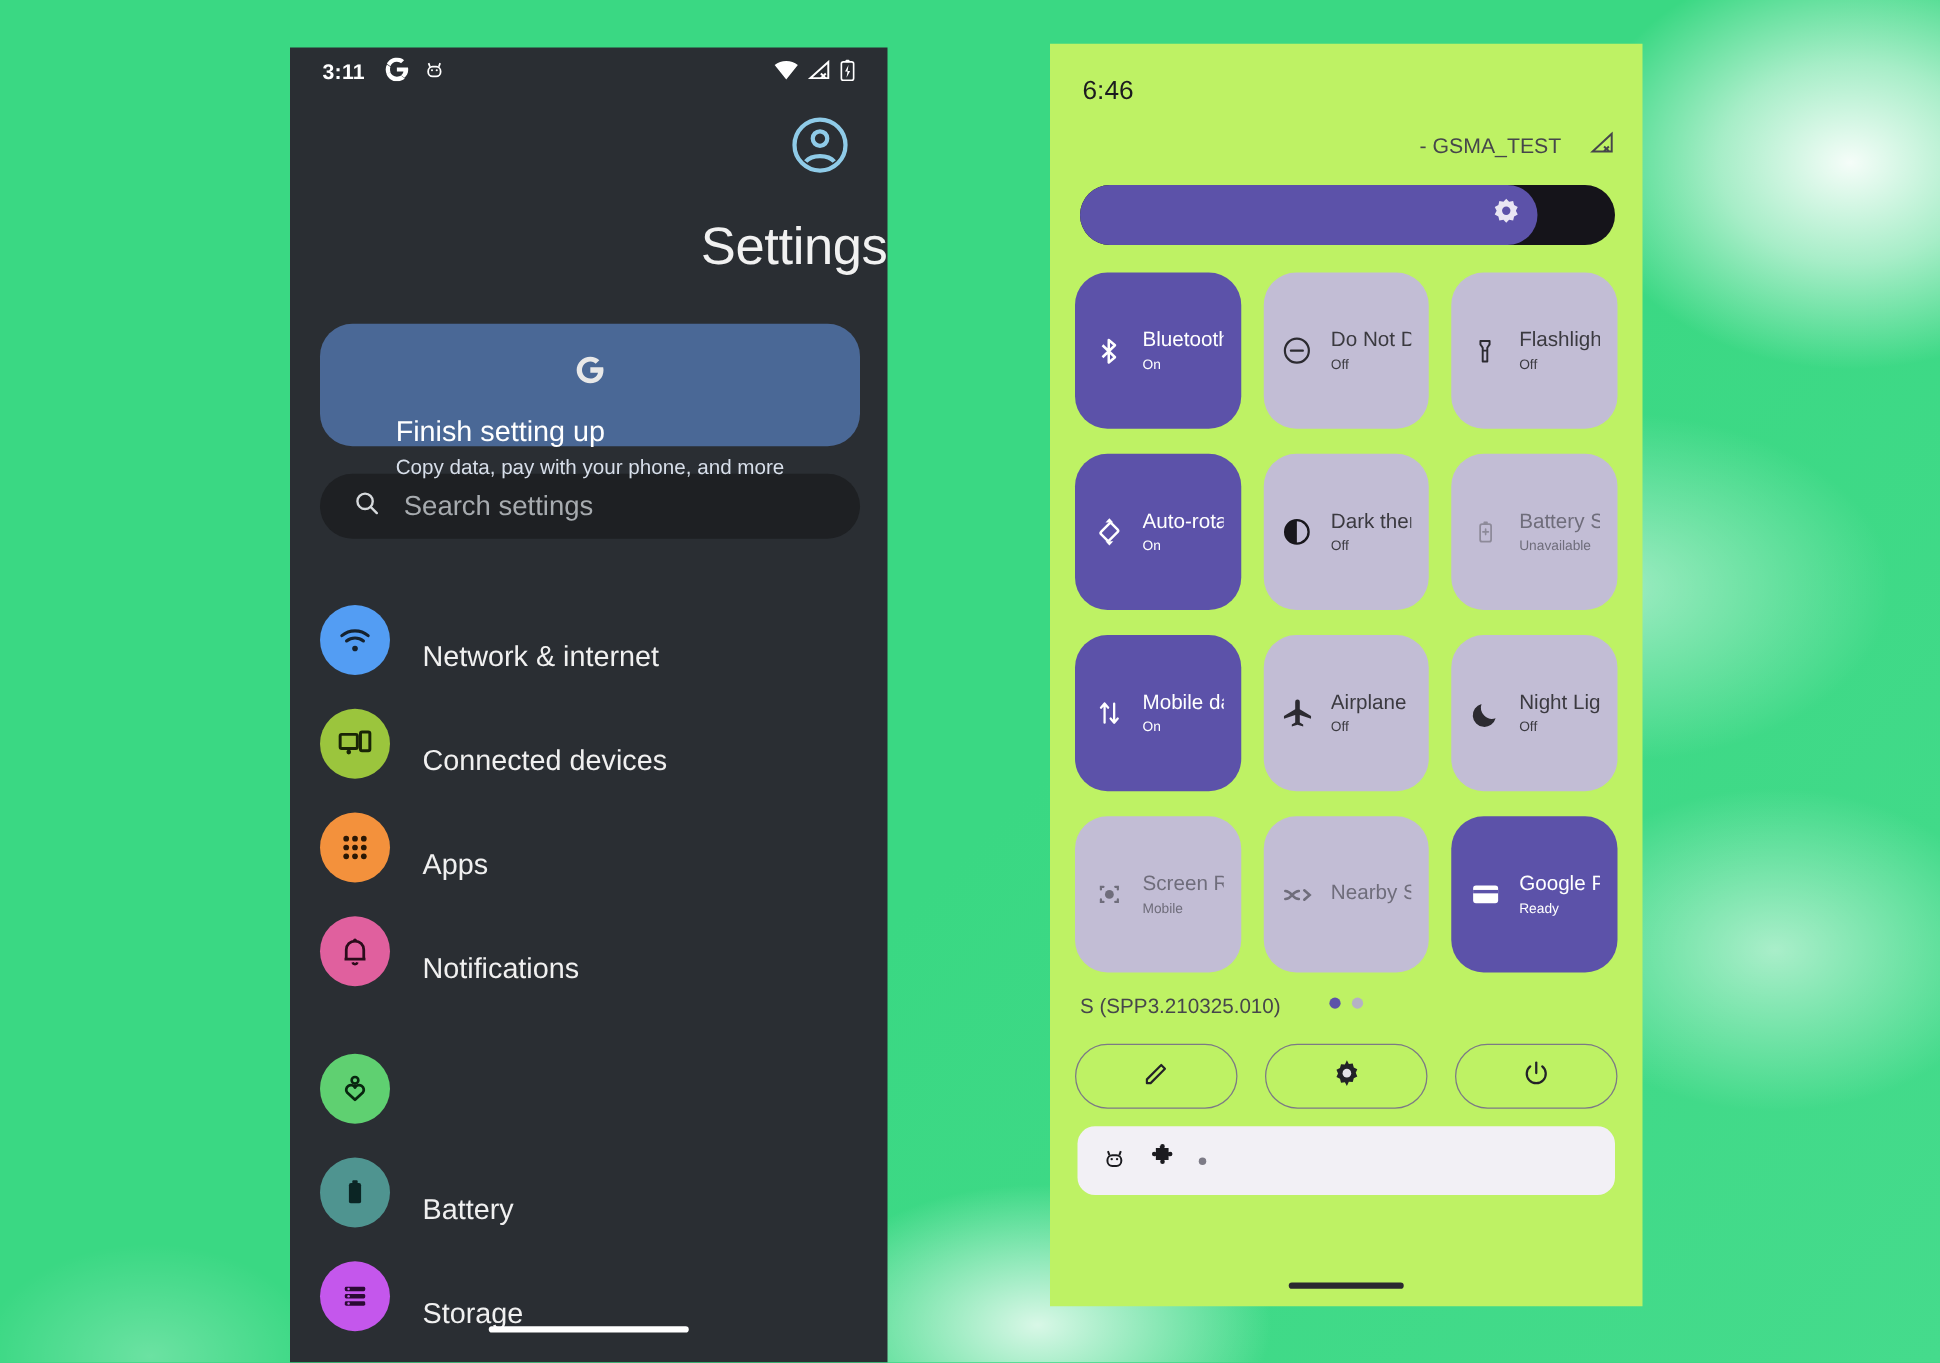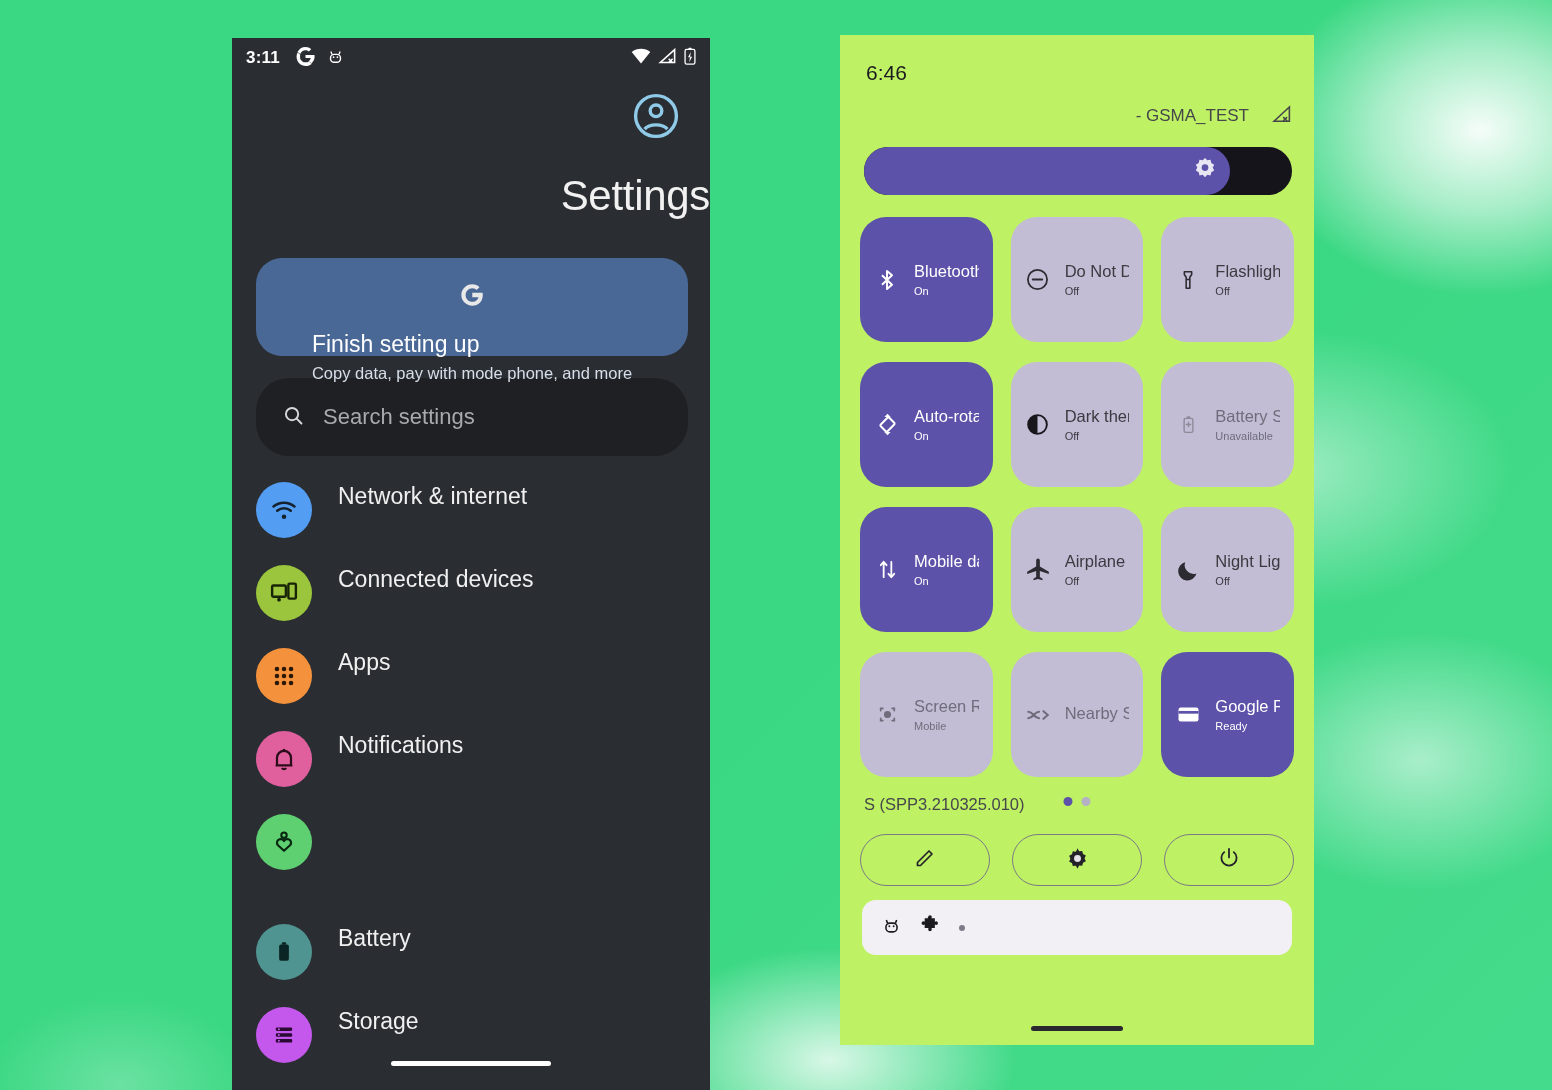--- a/index.html
+++ b/index.html
@@ -31,21 +31,21 @@
   
   .phone { position: absolute; overflow: hidden; z-index: 2; }
 
   
   #phone-left {
     left: 232px; top: 38px; width: 478px; height: 1052px;
     background: #2a2e33;
   }
   .l-statusbar {
     height: 40px; display: flex; align-items: center;
-    padding: 0 14px; color: #fff; text-align: center;
+    padding: 0 26px; color: #fff; text-align: center;
   }
   .l-time { font-size: 17px; font-weight: bold; letter-spacing: .2px; }
   .l-sb-left-icons { display: flex; align-items: center; gap: 12px; margin-left: 16px; }
   .l-sb-right { margin-left: auto; display: flex; align-items: center; gap: 7px; }
 
   .avatar-row { display: flex; justify-content: flex-end; padding: 14px 30px 0 0; }
 
   .l-title {
     font-size: 42px; color: #f1f1f1; padding: 28px 0 0 28px; font-weight: 400;
     letter-spacing: -0.3px;
@@ -59,29 +59,29 @@
     flex-direction: column;
   }
   .finish-g {
     width: 34px; height: 34px; flex: none; display: flex;
     align-items: center; justify-content: center;
   }
   .finish-title { font-size: 23px; color: #fff; line-height: 1.25; }
   .finish-sub { font-size: 16.5px; color: #d7dee9; margin-top: 5px; }
 
   .search-bar {
-    margin: 22px 22px 0 24px; height: 78px; background: #1e2023;
+    margin: 22px 22px 0 24px; height: 52px; background: #1e2023;
     border-radius: 33px; display: flex; align-items: center; gap: 18px;
     padding: 0 26px;
   }
   .search-placeholder { font-size: 22px; color: #a7abaf; }
 
   .settings-list { margin-top: 26px; }
   .settings-row {
-    display: flex; align-items: flex-start; gap: 26px;
+    display: flex; align-items: flex-end; gap: 26px;
     padding: 0 24px; height: 83px;
   }
   .s-icon {
     width: 56px; height: 56px; border-radius: 50%; flex: none;
     display: flex; align-items: center; justify-content: center;
   }
   .s-label { font-size: 23px; color: #f0f0f0; line-height: 1.24; }
 
   .gesture-bar-left {
     position: absolute; left: 50%; transform: translateX(-50%);
@@ -223,21 +223,21 @@
   <div class="l-title">Settings</div>
 
   <div class="finish-card">
     <span class="finish-g">
       <svg width="32" height="32" viewBox="0 0 24 24">
           <path fill="#e8e8e8" d="M12.2 10.3v3.3h4.6c-.2 1.2-1.5 3.5-4.6 3.5-2.8 0-5-2.3-5-5.1s2.2-5.1 5-5.1c1.6 0 2.6.7 3.2 1.3l2.2-2.1C16.2 4.7 14.4 4 12.2 4 7.7 4 4 7.6 4 12s3.7 8 8.2 8c4.7 0 7.9-3.3 7.9-8 0-.6-.1-1.1-.2-1.7z"></path>
         </svg>
     </span>
     <span>
       <div class="finish-title">Finish setting up</div>
-      <div class="finish-sub">Copy data, pay with mode phone, and more</div>
+      <div class="finish-sub">Copy data, pay with your phone, and more</div>
     </span>
   </div>
 
   <div class="search-bar">
     <span>
       <svg width="23" height="23" viewBox="0 0 24 24">
           <circle cx="10.5" cy="10.5" r="6.4" fill="none" stroke="#d6d9dc" stroke-width="2"></circle>
           <path d="m15.3 15.3 5 5" stroke="#d6d9dc" stroke-width="2" stroke-linecap="round"></path>
         </svg>
     </span>

